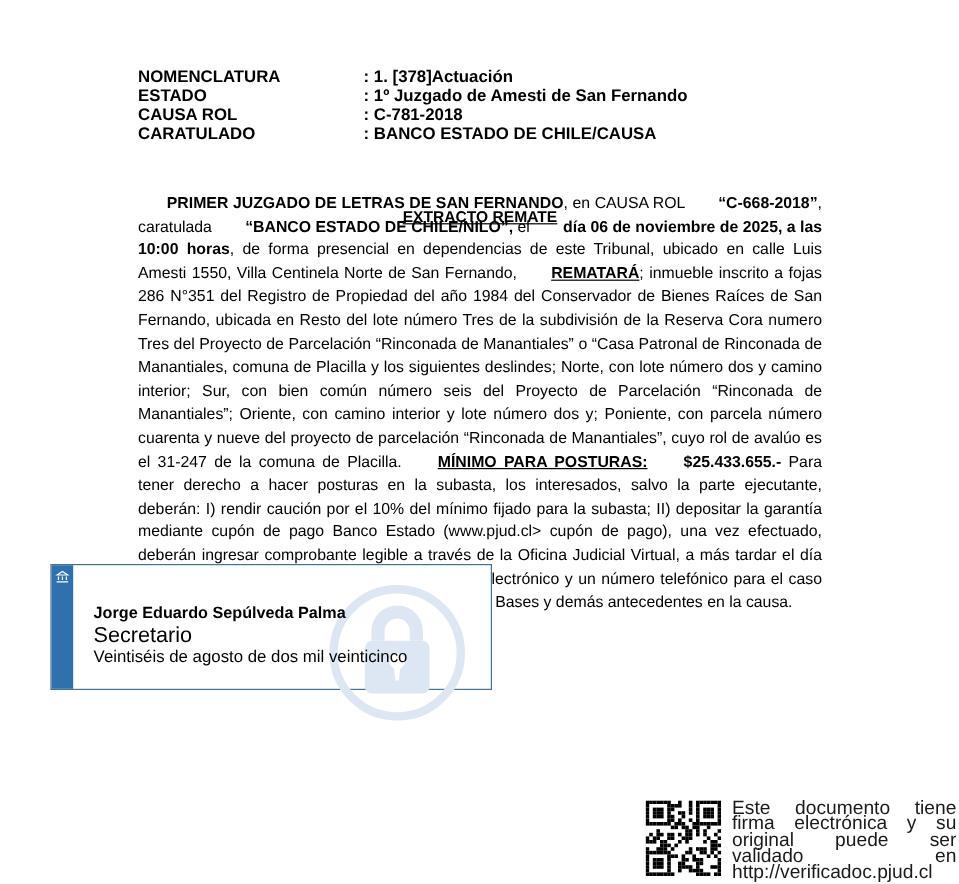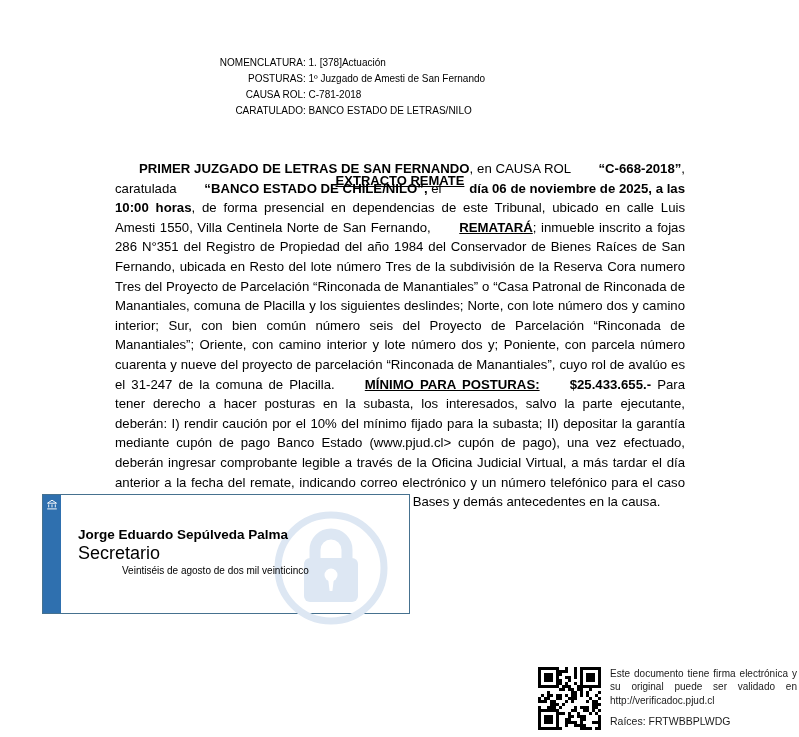--- a/index.html
+++ b/index.html
@@ -6,81 +6,81 @@
   .page{
     position:relative;
     width:799px;height:737px;
     background:#ffffff;
     font-family:"Liberation Sans","DejaVu Sans",sans-serif;
     color:#000;
     overflow:hidden;
   }
   
   .header{position:absolute;left:115px;top:55px;}
-  .hdr-row{display:flex;font-weight:normal;font-size:10px;line-height:16px;text-align:right;}
+  .hdr-row{display:flex;font-weight:bold;font-size:14px;line-height:16px;}
   .hdr-label{width:188px;flex:0 0 188px;}
   .hdr-value{white-space:nowrap;}
   
   .title{
     position:absolute;left:115px;top:140px;width:570px;
     text-align:center;font-size:13px;font-weight:bold;
     text-decoration:underline;line-height:16px;margin-top:33px;
   }
   
   .bodytext{
     position:absolute;left:115px;top:159px;width:570px;
     font-size:13.2px;line-height:19.6px;text-align:justify;
   }
   .bodytext .b{font-weight:bold;padding-left:24px;}
   .bodytext .u{text-decoration:underline;}
   
   .sig-box{
-    position:absolute;left:42px;top:494px;width:368px;height:120px;
+    position:absolute;left:42px;top:470px;width:368px;height:105px;
     border:1.5px solid #46718f;background:#fff;box-sizing:border-box;
   }
   .sig-bar{
     position:absolute;left:0;top:0;bottom:0;width:18px;
     background:#2f70af;display:flex;justify-content:center;
   }
   .sig-bar svg{margin-top:4px;}
   .watermark{position:absolute;left:229px;top:14px;z-index:1;}
   .sig-content{position:absolute;left:35px;top:30px;z-index:2;}
   .sig-name{font-size:13.5px;font-weight:bold;line-height:19px;}
   .sig-role,.sig-org{font-size:18px;line-height:19px;}
-  .sig-date,.sig-time{font-size:10px;line-height:12.5px;margin-left:44px;}
+  .sig-date,.sig-time{font-size:14px;line-height:12.5px;}
   .sig-date{margin-top:2px;}
   
   .verify{position:absolute;left:538px;top:667px;display:flex;gap:9px;}
   .qr-wrap{width:63px;height:63px;flex:0 0 63px;}
   .qr-wrap svg rect{fill:#000;}
   .verify-text{width:187px;}
-  .verify-statement{font-size:10px;line-height:13.4px;text-align:justify;color:#1a1a1a;}
+  .verify-statement{font-size:16px;line-height:13.4px;text-align:justify;color:#1a1a1a;}
   .verify-code{margin-top:8px;font-size:10.5px;color:#1a1a1a;}
 </style>
 </head>
 <body>
 
 <div class="page">
 
   <div class="header">
     <div class="hdr-row">
       <span class="hdr-label">NOMENCLATURA</span>
       <span class="hdr-value">: 1. [378]Actuación</span>
     </div>
     <div class="hdr-row">
-      <span class="hdr-label">POSTURAS</span>
+      <span class="hdr-label">ESTADO</span>
       <span class="hdr-value">: 1º Juzgado de Amesti de San Fernando</span>
     </div>
     <div class="hdr-row">
       <span class="hdr-label">CAUSA ROL</span>
       <span class="hdr-value">: C-781-2018</span>
     </div>
     <div class="hdr-row">
       <span class="hdr-label">CARATULADO</span>
-      <span class="hdr-value">: BANCO ESTADO DE LETRAS/NILO</span>
+      <span class="hdr-value">: BANCO ESTADO DE CHILE/CAUSA</span>
     </div>
   </div>
 
   <div class="title">EXTRACTO REMATE</div>
 
   <div class="bodytext"><span class="b ">PRIMER JUZGADO DE LETRAS DE SAN FERNANDO</span><span class="">, en CAUSA ROL </span><span class="b ">“C-668-2018”</span><span class="">, caratulada </span><span class="b ">“BANCO ESTADO DE CHILE/NILO”,</span><span class=""> el </span><span class="b ">día 06 de noviembre de 2025, a las 10:00 horas</span><span class="">, de forma presencial en dependencias de este Tribunal, ubicado en calle Luis Amesti 1550, Villa Centinela Norte de San Fernando, </span><span class="b u">REMATARÁ</span><span class="">; inmueble inscrito a fojas 286 N°351 del Registro de Propiedad del año 1984 del Conservador de Bienes Raíces de San Fernando, ubicada en Resto del lote número Tres de la subdivisión de la Reserva Cora numero Tres del Proyecto de Parcelación “Rinconada de Manantiales” o “Casa Patronal de Rinconada de Manantiales, comuna de Placilla y los siguientes deslindes; Norte, con lote número dos y camino interior; Sur, con bien común número seis del Proyecto de Parcelación “Rinconada de Manantiales”; Oriente, con camino interior y lote número dos y; Poniente, con parcela número cuarenta y nueve del proyecto de parcelación “Rinconada de Manantiales”, cuyo rol de avalúo es el 31-247 de la comuna de Placilla. </span><span class="b u">MÍNIMO PARA POSTURAS:</span><span class="b "> $25.433.655.-</span><span class=""> Para tener derecho a hacer posturas en la subasta, los interesados, salvo la parte ejecutante, deberán: I) rendir caución por el 10% del mínimo fijado para la subasta; II) depositar la garantía mediante cupón de pago Banco Estado (www.pjud.cl&gt; cupón de pago), una vez efectuado, deberán ingresar comprobante legible a través de la Oficina Judicial Virtual, a más tardar el día anterior a la fecha del remate, indicando correo electrónico y un número telefónico para el caso en que se requiera contactarlo durante la subasta. Bases y demás antecedentes en la causa.</span></div>
 
   <div class="sig-box">
     <div class="sig-bar">
       <span>

